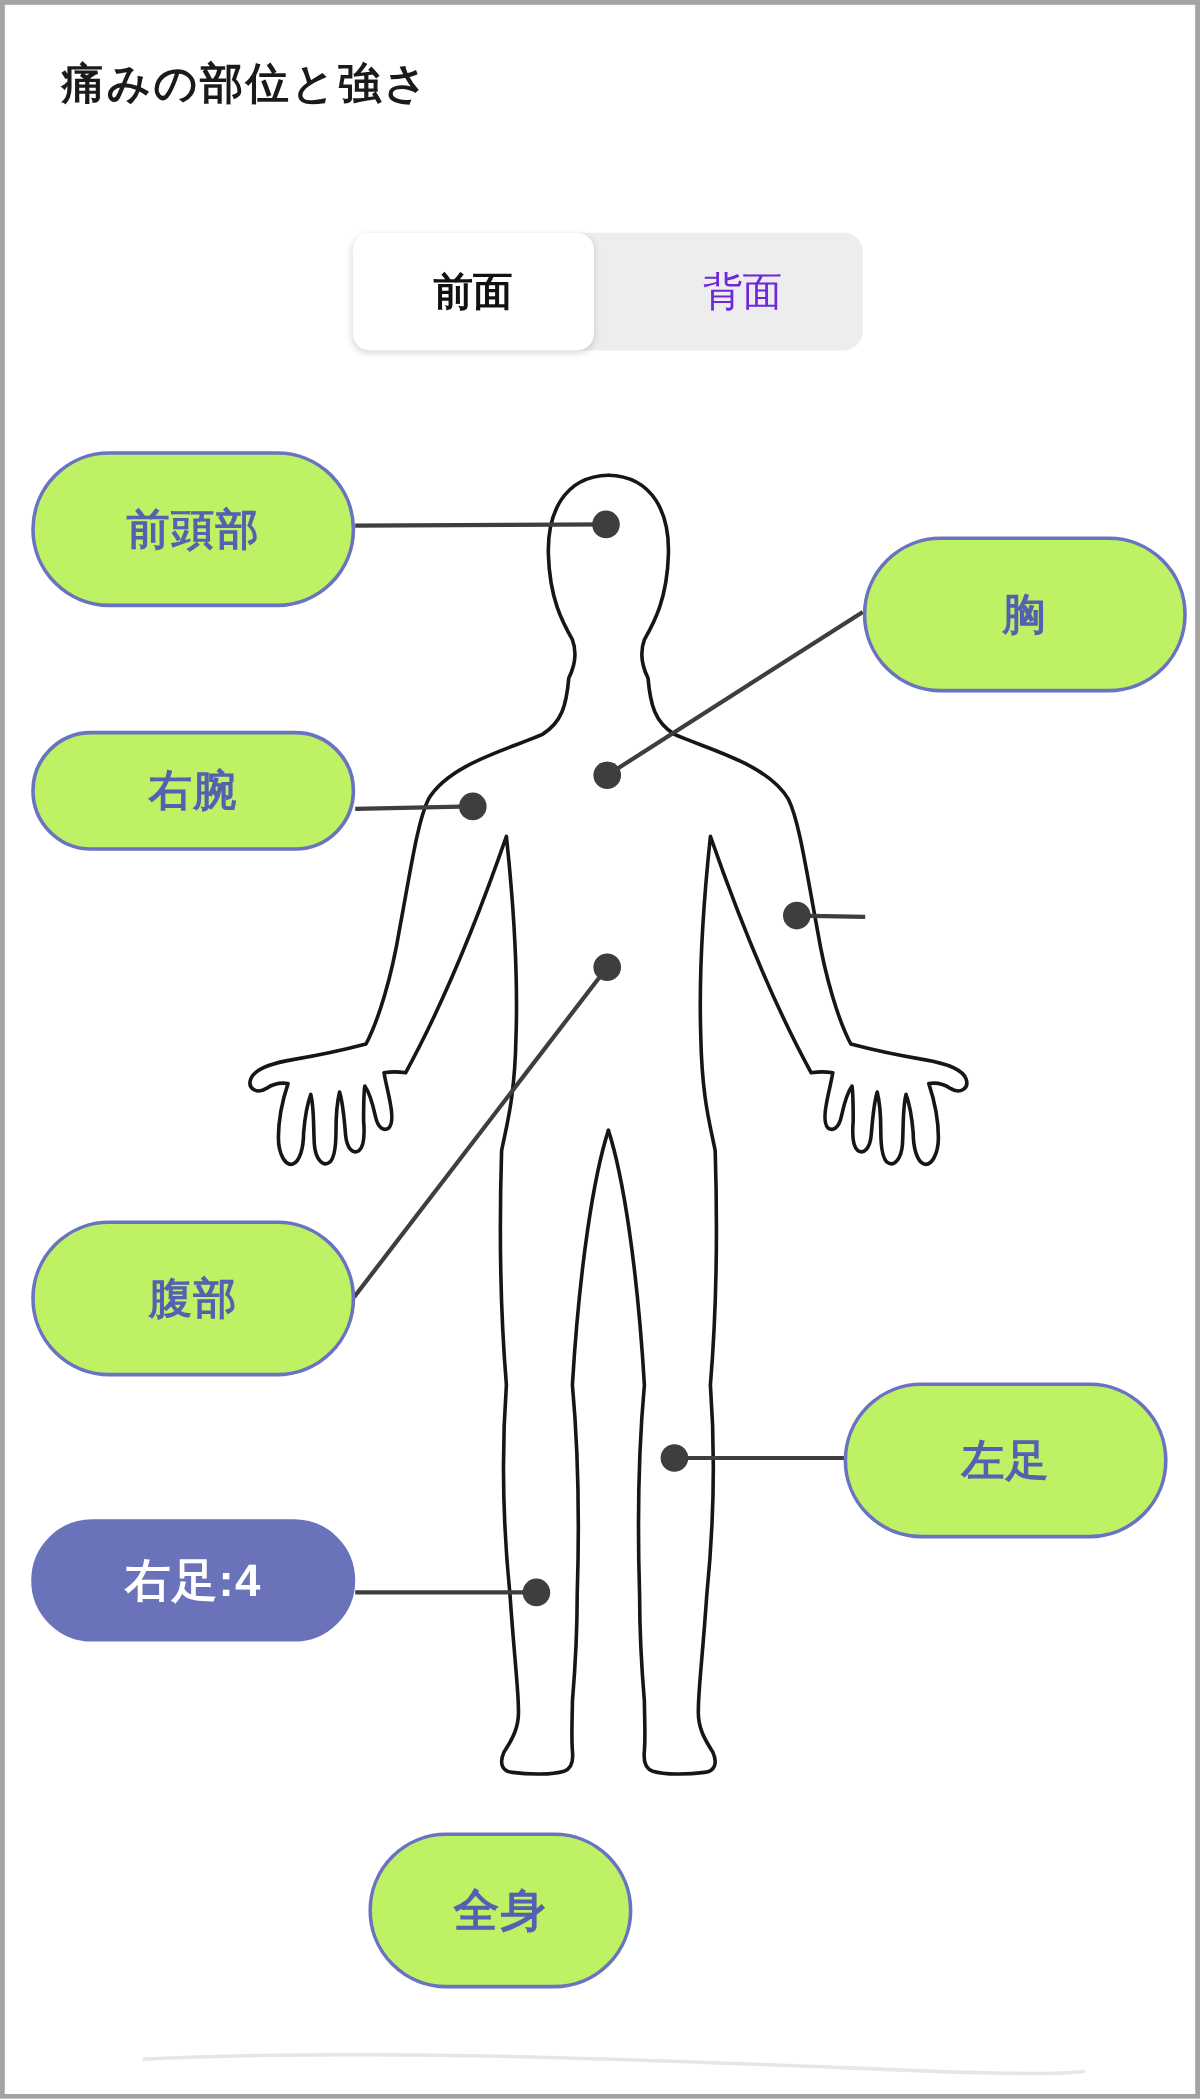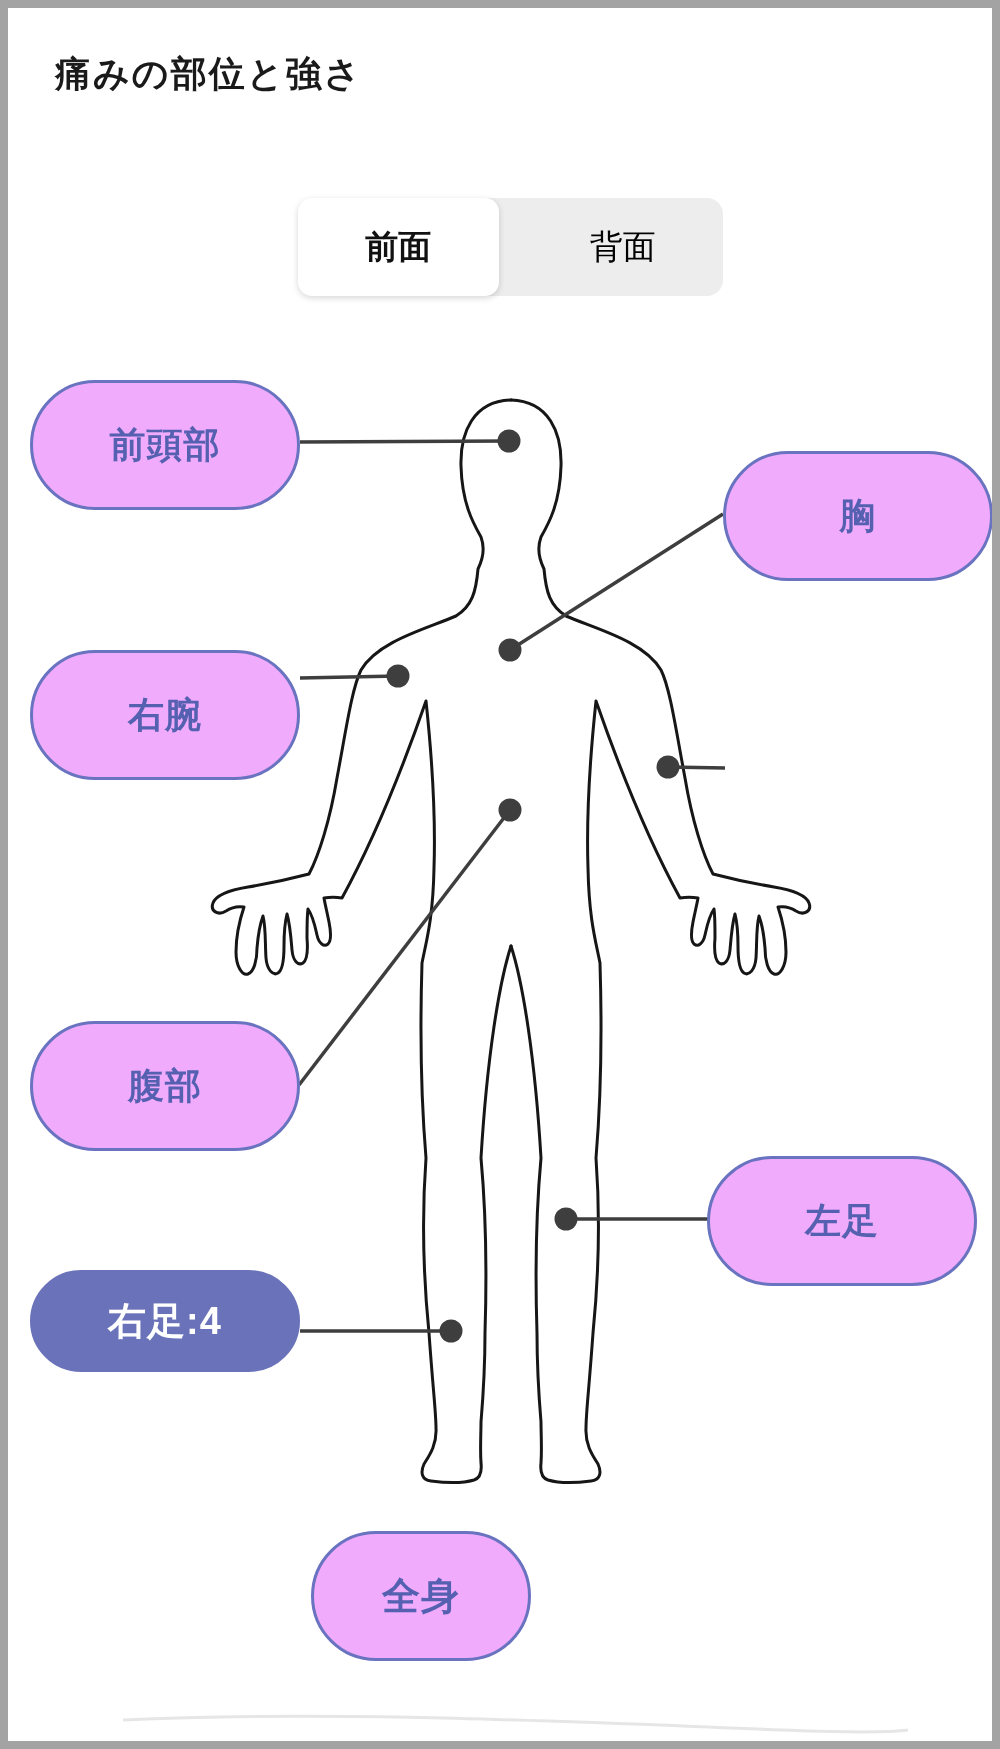--- a/index.html
+++ b/index.html
@@ -1,50 +1,50 @@
 <!DOCTYPE html>
 <html><head>
 <meta charset="utf-8">
 <style>
   html,body{margin:0;padding:0;background:#ffffff;}
   .frame{
     position:relative;width:1000px;height:1749px;box-sizing:border-box;
-    border:8px solid #a3a3a3;background:#ffffff;overflow:hidden;
+    border:4px solid #a3a3a3;background:#ffffff;overflow:hidden;
     font-family:"Liberation Sans","DejaVu Sans",sans-serif;
   }
   .page-title{
     position:absolute;left:47px;top:42px;font-size:36px;font-weight:700;
     color:#1a1a1a;letter-spacing:2px;
   }
   
   .tabbar{
     position:absolute;left:290px;top:190px;width:425px;height:98px;
     background:#ededee;border-radius:16px;display:flex;align-items:stretch;gap:24px;
   }
   .tab{
     flex:1;display:flex;align-items:center;justify-content:center;
-    font-size:33px;color:#000000;border-radius:14px;cursor:pointer;
+    font-size:33px;color:#6d28d9;border-radius:14px;cursor:pointer;
   }
   .tab--active{
     background:#ffffff;color:#111111;font-weight:700;
     box-shadow:0 2px 6px rgba(0,0,0,0.16);
   }
   
   svg.diagram{position:absolute;left:0;top:0;z-index:1;}
   
   .pill{
     position:absolute;z-index:2;display:flex;align-items:center;justify-content:center;
-    border-radius:65px;box-sizing:border-box;cursor:pointer;background:#f0abfc;
+    border-radius:65px;box-sizing:border-box;cursor:pointer;background:#bef264;
     font-size:36px;font-weight:700;letter-spacing:1px;
   }
   .pill--outline{border:3px solid #6973c0;color:#5560b0;}
   .pill--filled{background:#6a73b9;border:3px solid #6a73b9;color:#ffffff;font-size:38px;}
   .p-forehead{left:22px; top:372px; width:270px;height:130px;}
   .p-chest   {left:715px;top:443px; width:270px;height:130px;}
-  .p-rarm    {left:22px; top:605px; width:270px;height:130px;margin-top:37px;}
+  .p-rarm    {left:22px; top:605px; width:270px;height:100px;}
   .p-larm    {left:715px;top:698px; width:270px;height:130px;}
   .p-abdomen {left:22px; top:1013px;width:270px;height:130px;}
   .p-lleg    {left:699px;top:1148px;width:270px;height:130px;}
   .p-rleg    {left:22px; top:1262px;width:270px;height:102px;}
   .p-whole   {left:303px;top:1523px;width:220px;height:130px;font-size:38px;}
   .clear-btn{
     position:absolute;z-index:2;left:22px;top:1502px;width:215px;height:165px;
     box-sizing:border-box;border:3px solid #9a9a9a;border-radius:22px;background:#ffffff;
     display:flex;align-items:center;justify-content:center;
     font-size:32px;color:#333333;cursor:pointer;letter-spacing:1px;

